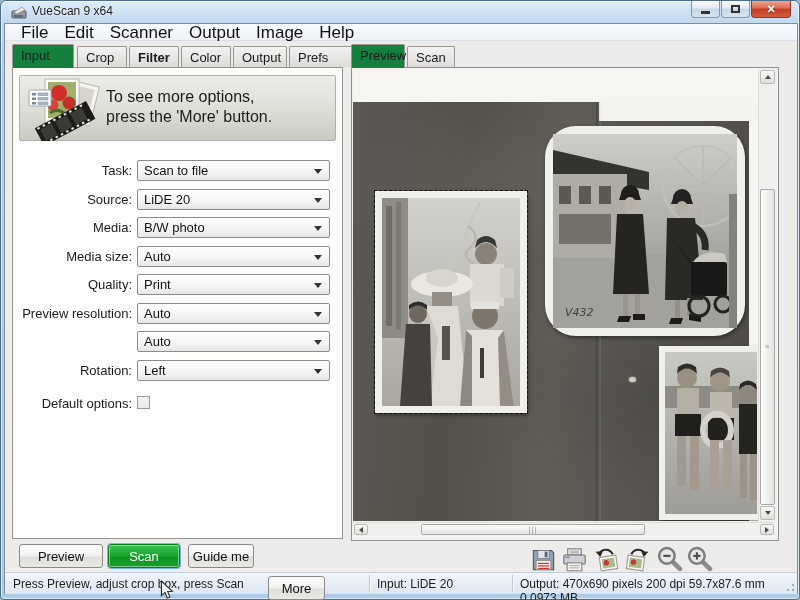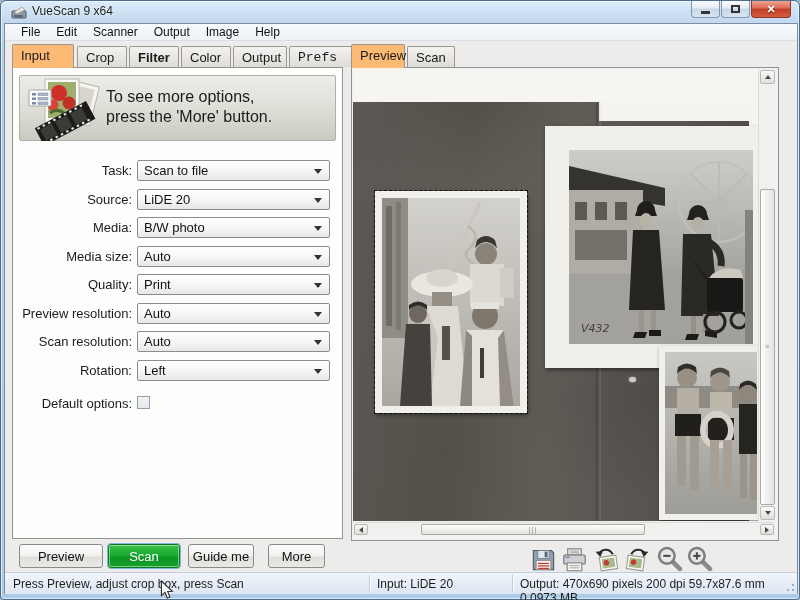--- a/index.html
+++ b/index.html
@@ -20,27 +20,27 @@
   .win-btn.close { width:40px; border-color:#943225;
     background:linear-gradient(180deg,#f0a292 0%,#dd6a52 45%,#c23a24 50%,#d45e3f 100%); }
   .glyph-min { width:9px; height:3px; background:#333; margin-top:6px; }
   .glyph-max { width:9px; height:8px; border:2px solid #333; background:transparent; }
   .glyph-close { color:#fff; font-size:11px; font-weight:bold; text-shadow:0 1px 1px rgba(0,0,0,.5); }
 
   .client { position:absolute; left:3px; top:22px; width:794px; height:571px; background:#edecea; border:1px solid #7d8da0; }
 
   .menubar { position:absolute; left:0; top:0; width:100%; height:17px; background:linear-gradient(180deg,#f7fafd,#eef2f7);
     border-bottom:1px solid #d9dfe7; display:flex; align-items:center; padding-left:8px; }
-  .menu-item { font-size:12px; color:#111; padding:0 8px; line-height:17px; }
+  .menu-item { font-size:17px; color:#111; padding:0 8px; line-height:17px; }
 
   
   .tab { position:absolute; height:21px; top:22px; background:linear-gradient(180deg,#f4f3f1,#dddbd8);
     border:1px solid #9a9792; border-bottom:none; border-radius:2px 2px 0 0; font-size:13px; color:#1a1a1a;
     display:flex; align-items:flex-start; justify-content:flex-start; padding:3px 0 0 8px; }
-  .tab.active { background:#fdba74; height:24px; top:20px; z-index:5; }
+  .tab.active { background:#15803d; height:24px; top:20px; z-index:5; }
 
   
   .left-panel { position:absolute; left:7px; top:43px; width:331px; height:472px; background:#fdfdfc; border:1px solid #96938e; z-index:2; }
   .info-box { position:absolute; left:6px; top:7px; width:317px; height:66px; border:1px solid #aeb1a7; border-radius:2px;
     background:linear-gradient(180deg,#ecede8 0%,#dcded6 55%,#c8cbc0 100%); }
   .info-text { position:absolute; left:86px; top:11px; font-size:16px; color:#1b1b1b; line-height:20px; }
   .logo { position:absolute; left:8px; top:1px; width:74px; height:64px; }
 
   .form-row { position:absolute; left:0; width:100%; height:21px; }
   .form-label { position:absolute; left:0; top:0; width:119px; text-align:right; font-size:13px; color:#1b1b1b; line-height:21px; }
@@ -65,21 +65,21 @@
       radial-gradient(ellipse 180px 120px at 30% 20%, rgba(255,255,255,.06), rgba(0,0,0,0) 70%),
       radial-gradient(ellipse 200px 160px at 75% 70%, rgba(0,0,0,.10), rgba(0,0,0,0) 70%),
       linear-gradient(95deg,#5c5955 0%,#535049 28%,#605d57 52%,#575450 78%,#4e4b48 100%); }
   .page-fold { position:absolute; left:243px; top:33px; width:5px; height:419px; background:linear-gradient(90deg,rgba(0,0,0,.25),rgba(255,255,255,.12)); }
   .page-notch { position:absolute; left:246px; top:33px; width:159px; height:19px; background:#f4f3ef; }
   .speck { position:absolute; left:276px; top:308px; width:7px; height:5px; border-radius:50%; background:#cfccc4; box-shadow:0 0 2px #cfccc4; }
 
   .photo { position:absolute; background:#f1efe9; box-shadow:1px 2px 4px rgba(0,0,0,.45); }
   .photo svg { display:block; }
   .photo-group { left:22px; top:122px; padding:6px; outline:1px dashed #111; border:1px dashed #f5f4ef; }
-  .photo-women { left:192px; top:57px; padding:24px; }
+  .photo-women { left:192px; top:57px; padding:8px;border-radius:31px; }
   .photo-boys  { left:306px; top:277px; padding:6px; }
 
   
   .vscroll { position:absolute; left:406px; top:1px; width:17px; height:452px; background:#f0f0ee; border-left:1px solid #dcdcda; }
   .hscroll { position:absolute; left:1px; top:454px; width:422px; height:14px; background:#f0f0ee; border-top:1px solid #dcdcda; }
   .sb-btn { position:absolute; background:linear-gradient(180deg,#f8f8f6,#dfdfdc); border:1px solid #b9b9b6; border-radius:2px;
     display:flex; align-items:center; justify-content:center; }
   .tri { width:0; height:0; }
   .tri.up { border-left:3.5px solid transparent; border-right:3.5px solid transparent; border-bottom:4px solid #4a4a48; }
   .tri.down { border-left:3.5px solid transparent; border-right:3.5px solid transparent; border-top:4px solid #4a4a48; }
@@ -143,21 +143,21 @@
         <span class="menu-item">Output</span>
         <span class="menu-item">Image</span>
         <span class="menu-item">Help</span>
       </div>
 
       <div class="tab active" style="left:7px;  width:62px;">Input</div>
       <div class="tab" style="left:72px;  width:50px;">Crop</div>
       <div class="tab" style="left:124px; width:50px;font-weight:bold;">Filter</div>
       <div class="tab" style="left:176px; width:50px;">Color</div>
       <div class="tab" style="left:228px; width:54px;">Output</div>
-      <div class="tab" style="left:284px; width:64px;font-family:Liberation Mono, monospace;">Prefs</div>
+      <div class="tab" style="left:284px; width:64px;">Prefs</div>
 
       <div class="left-panel">
         <div class="info-box">
           <svg class="logo" viewBox="0 0 74 64">
             <g transform="rotate(14 52 30)">
                 <rect x="36" y="6" width="30" height="40" fill="#f6f4ef" stroke="#b9b5ac"></rect>
                 <rect x="40" y="10" width="22" height="28" fill="#d8d4ca"></rect>
               </g>
             <rect x="17" y="2" width="34" height="46" fill="#fbfaf7" stroke="#b9b5ac"></rect>
             <rect x="20" y="5" width="28" height="36" fill="#9fb06e"></rect>
@@ -243,21 +243,20 @@
             </div>
         </div>
         <div class="form-row" style="top:235px;">
           <span class="form-label">Preview resolution:</span>
           <div class="dropdown">
               <span class="val">Auto</span>
               <span class="dd-arrow"></span>
             </div>
         </div>
         <div class="form-row" style="top:263px;">
-          <span class="form-label">Scan resolution:</span>
           <div class="dropdown">
               <span class="val">Auto</span>
               <span class="dd-arrow"></span>
             </div>
         </div>
         <div class="form-row" style="top:292px;">
           <span class="form-label">Rotation:</span>
           <div class="dropdown">
               <span class="val">Left</span>
               <span class="dd-arrow"></span>
@@ -265,21 +264,21 @@
         </div>
         <div class="form-row" style="top:325px;">
           <span class="form-label">Default options:</span>
           <span class="checkbox"></span>
         </div>
       </div>
 
       <div class="btn" style="left:14px; width:84px;">Preview</div>
       <div class="btn scan" style="left:103px; width:72px;">Scan</div>
       <div class="btn" style="left:183px; width:66px;">Guide me</div>
-      <div class="btn" style="left:263px; width:57px;">More</div>
+      <div class="btn" style="left:263px; width:57px;margin-top:32px;">More</div>
 
       <div class="tab active" style="left:346px; width:54px;">Preview</div>
       <div class="tab" style="left:402px; width:48px;">Scan</div>
 
       <div class="right-panel">
         <div class="canvas">
           <div class="album-page"></div>
           <div class="page-notch"></div>
           <div class="page-fold"></div>
           <div class="speck"></div>

